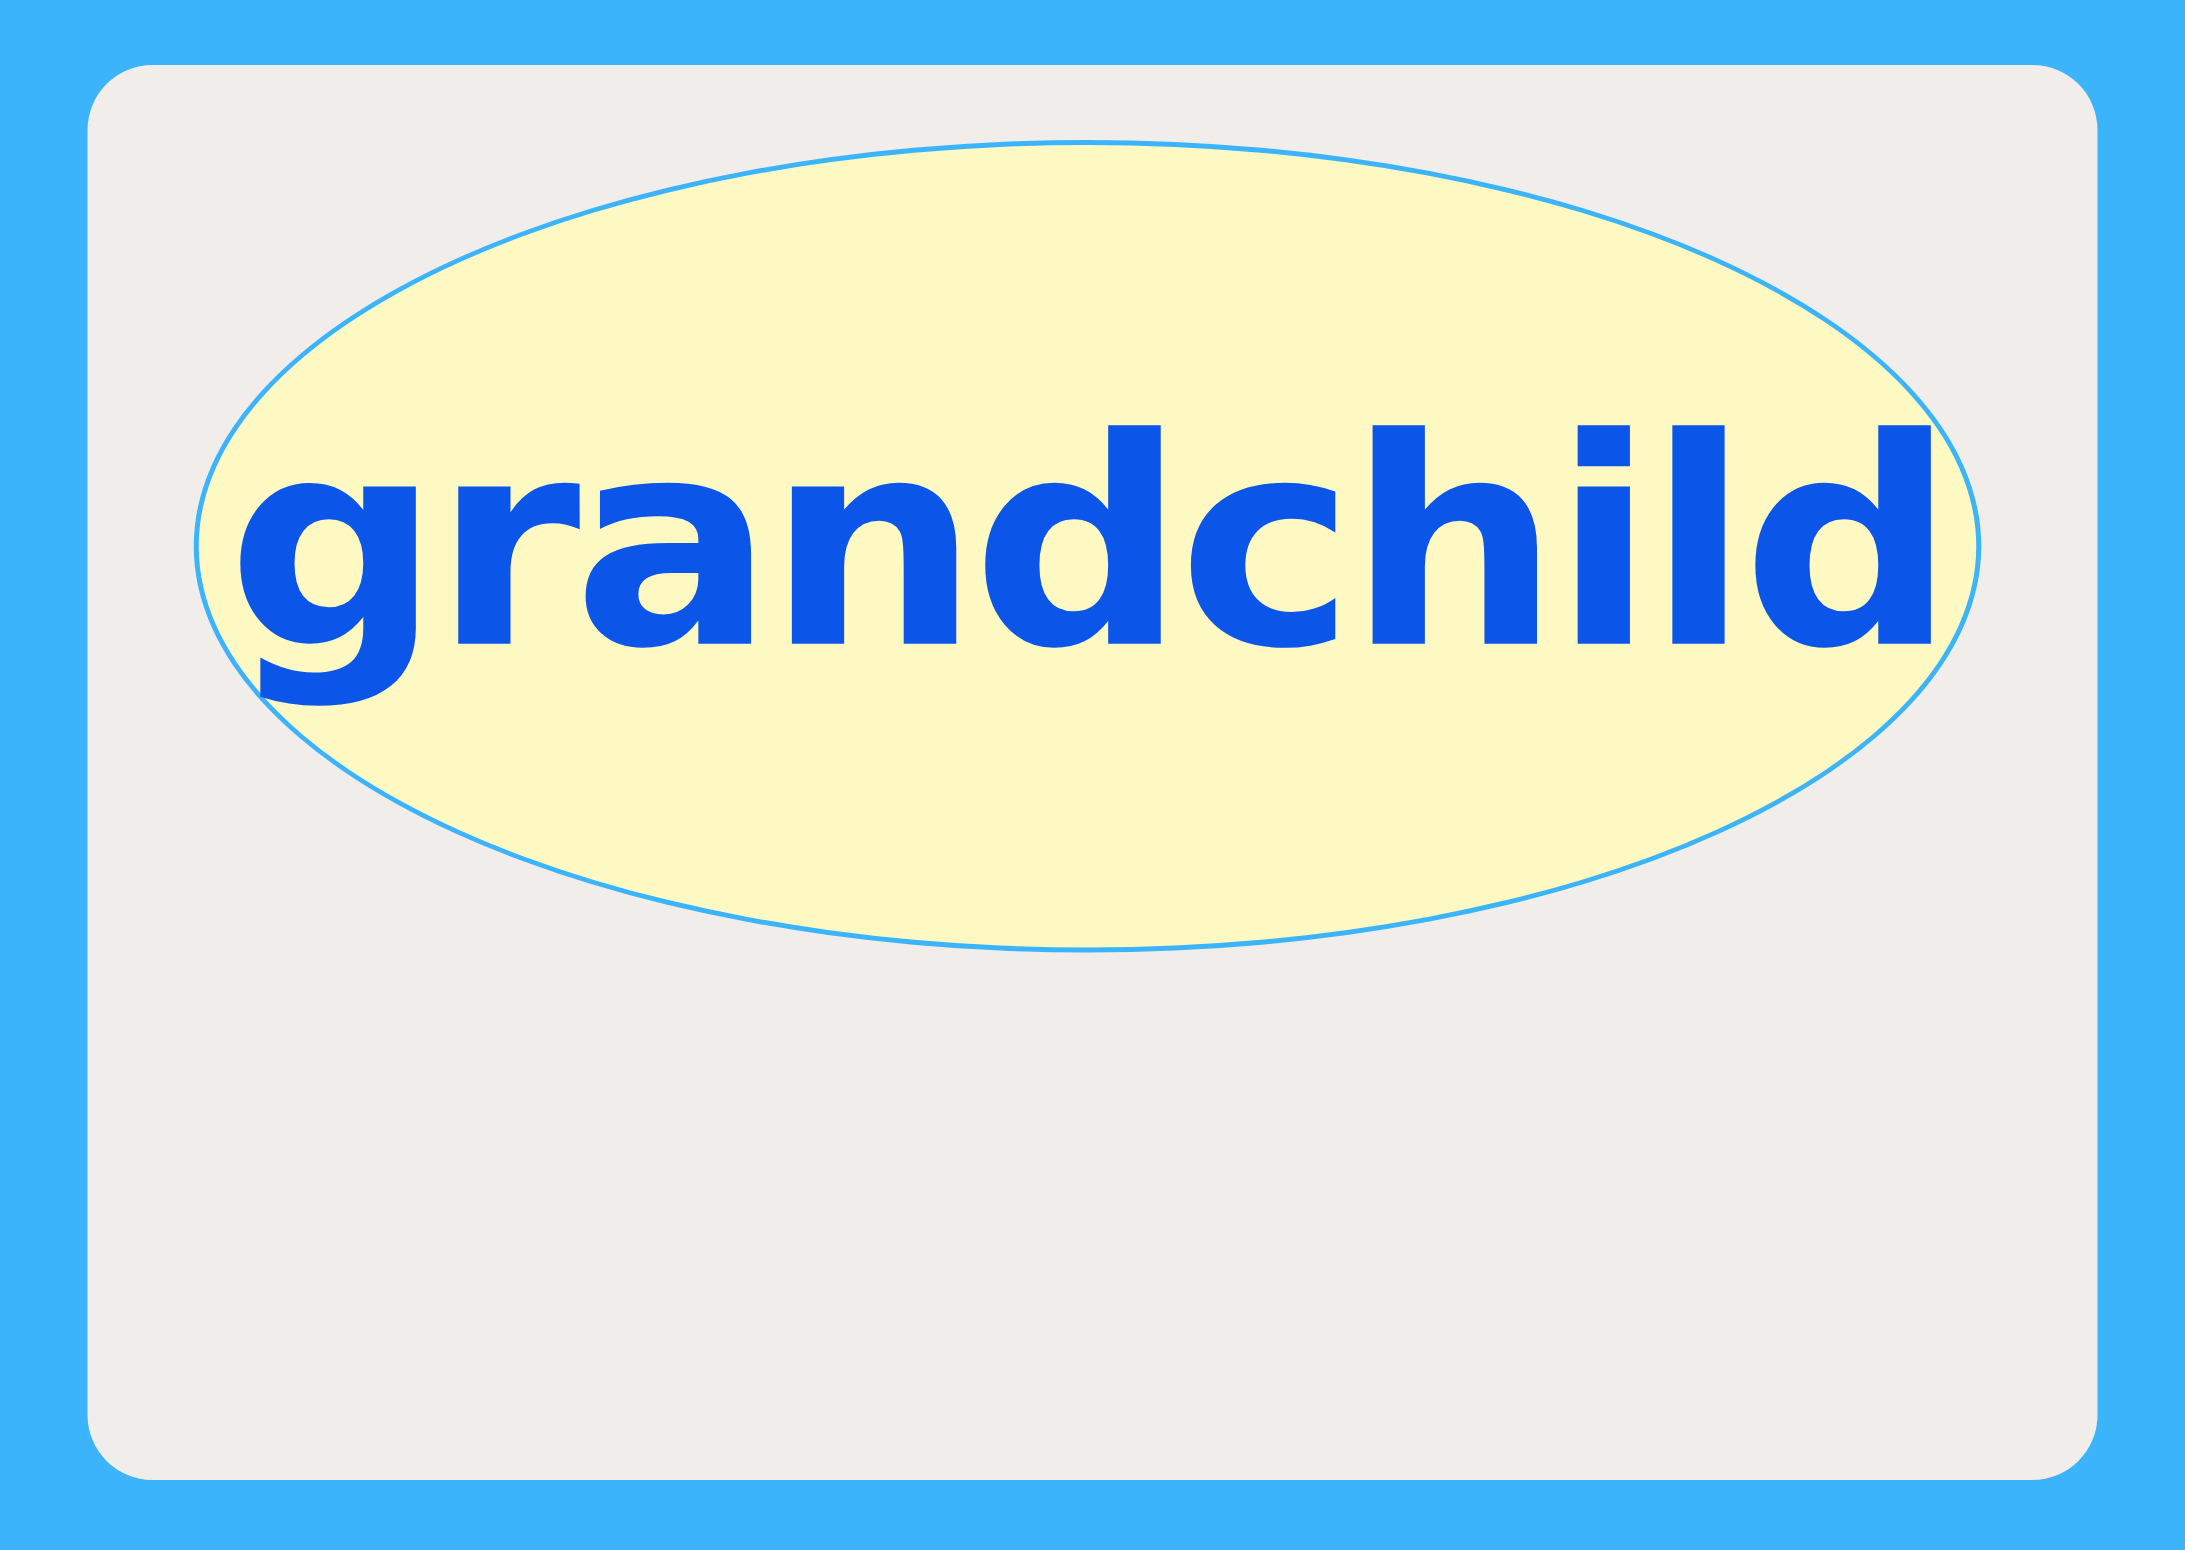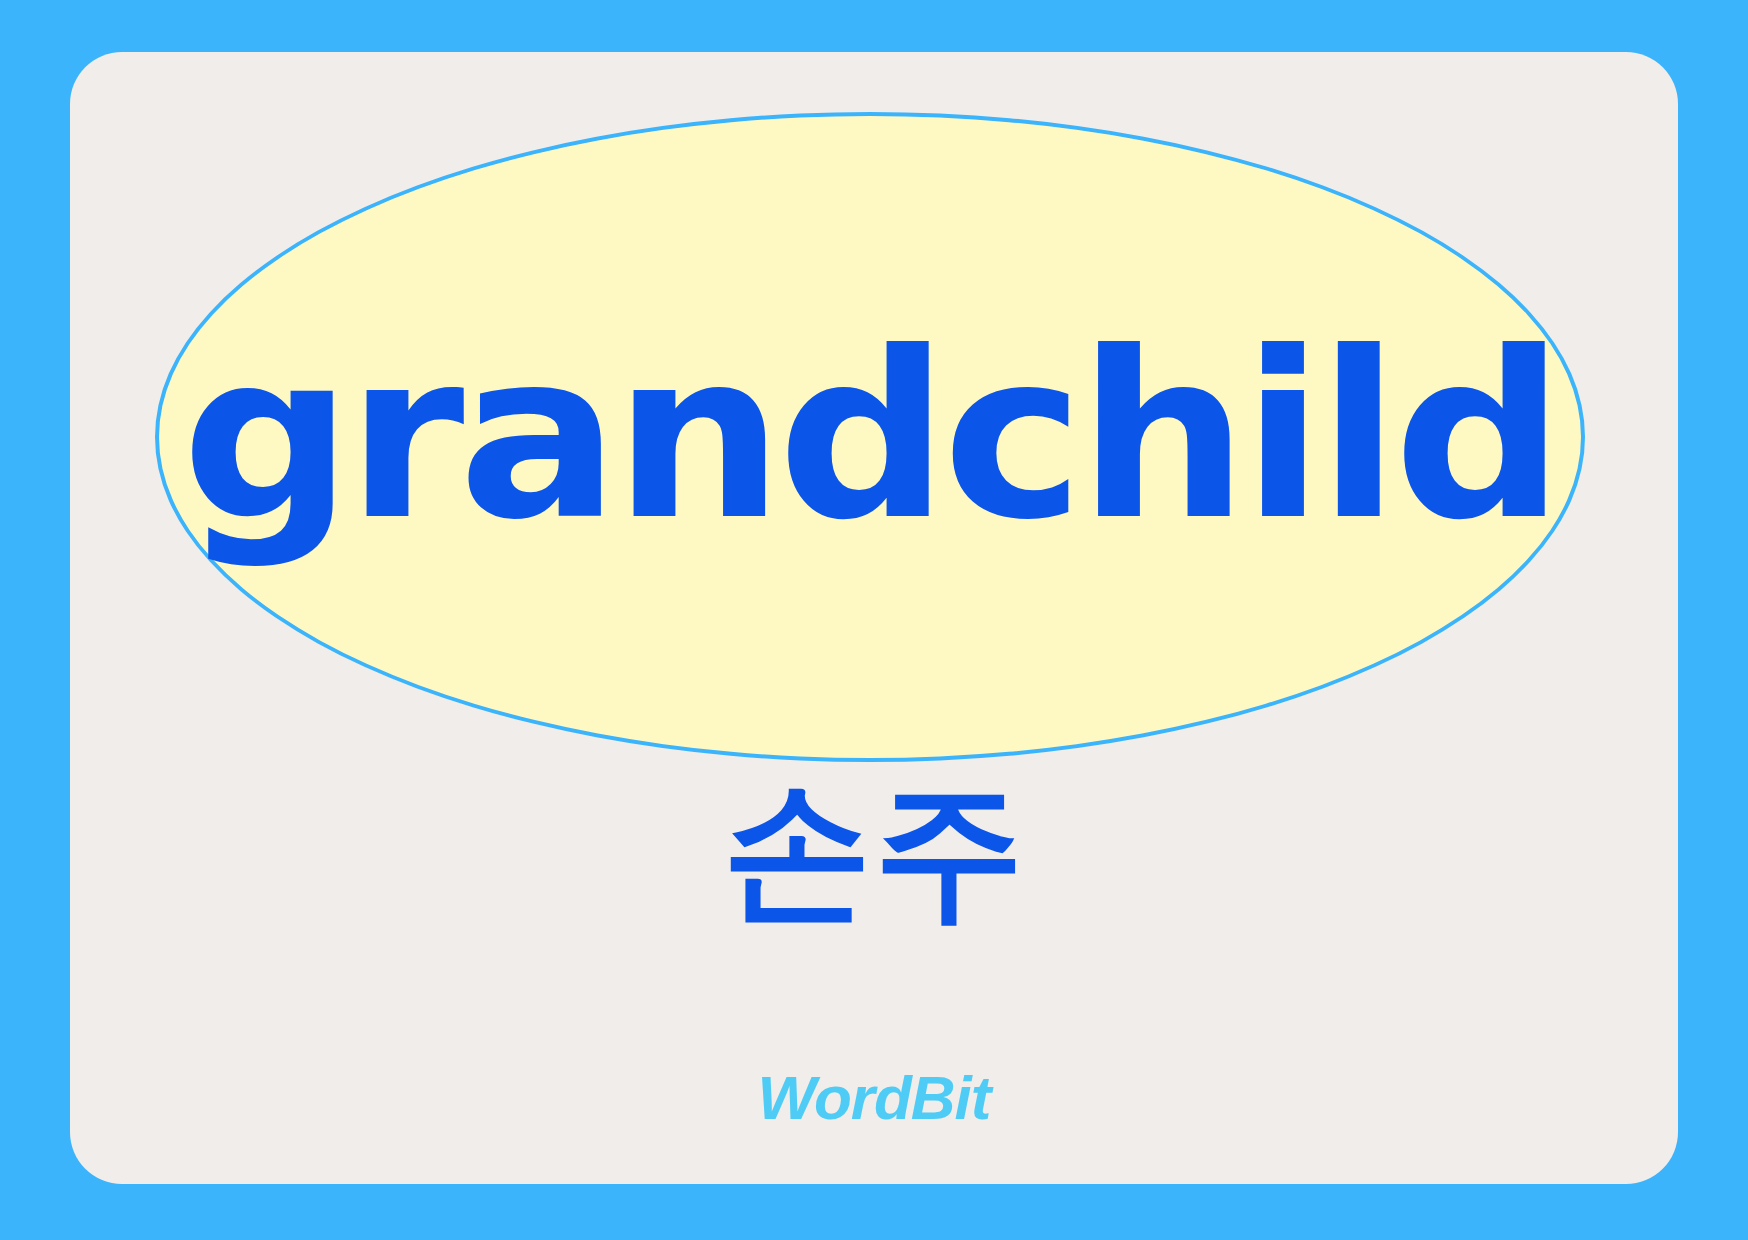--- a/index.html
+++ b/index.html
@@ -101,18 +101,16 @@
 <body>
 
 <div id="flashcard-screen">
 
   <div id="card">
 
     <div id="word-bubble">
       <span id="word-primary">grandchild</span>
     </div>
 
-    <div id="word-translation">손주</div>
 
-    <div id="brand-logo">WordBit</div>
 
   </div>
 </div>
 
 </body></html>

